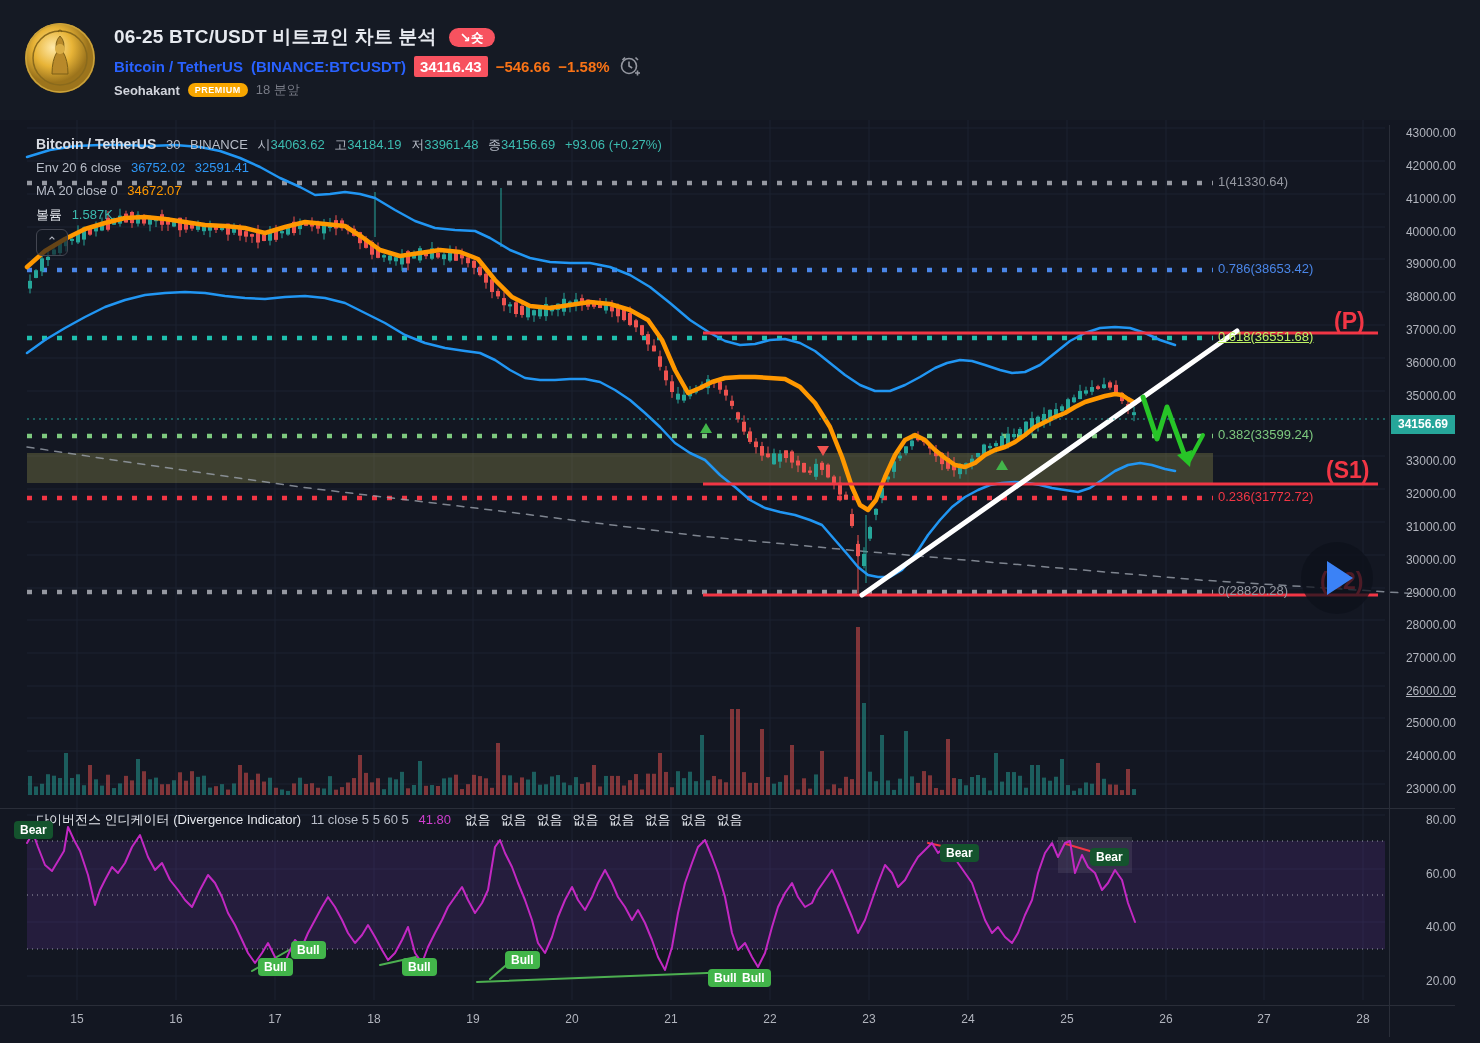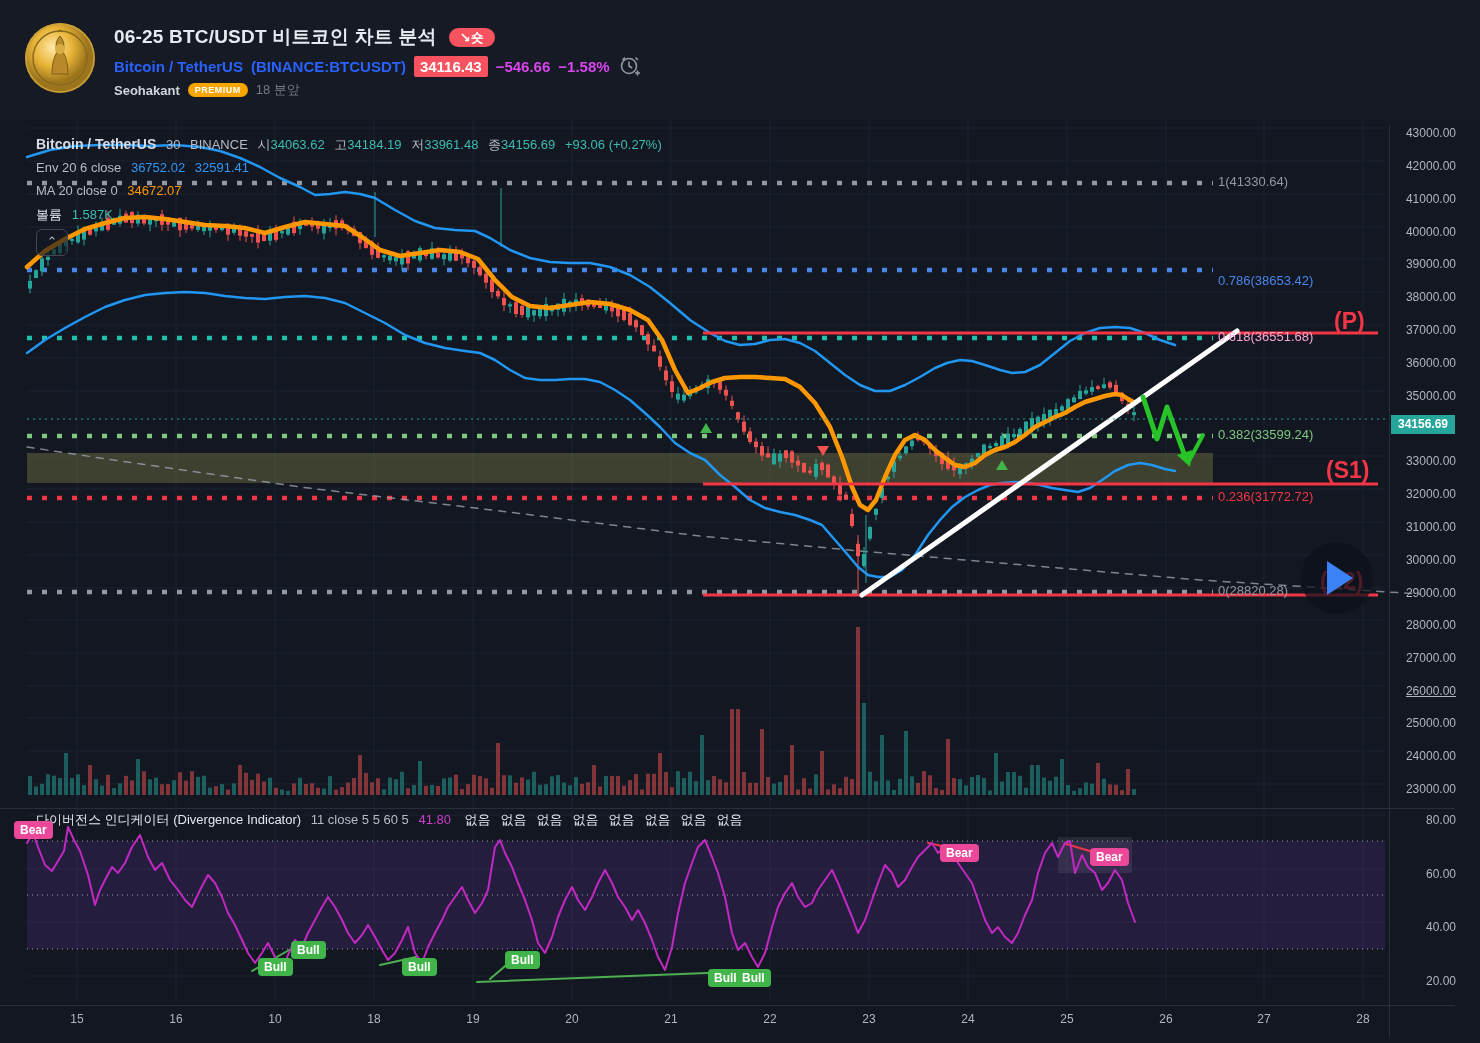--- a/index.html
+++ b/index.html
@@ -8,21 +8,21 @@
   
   #hdr{position:absolute;left:0;top:0;width:1480px;height:120px;background:#151a24;}
   #avatar{position:absolute;left:24px;top:22px;width:72px;height:72px;}
   #title-row{position:absolute;left:114px;top:24px;display:flex;align-items:center;gap:12px;}
   #title{font-size:19px;font-weight:bold;color:#e6e9ef;letter-spacing:.2px;}
   .pill-red{background:#f7525f;color:#fff;font-size:13px;font-weight:bold;border-radius:12px;
             padding:3px 11px;line-height:1;}
   #sym-row{position:absolute;left:114px;top:54px;display:flex;align-items:center;gap:8px;font-size:15px;}
   .lnk{color:#2962ff;font-weight:bold;}
   #price-pill{background:#f7525f;color:#fff;font-weight:bold;padding:2px 6px;border-radius:2px;}
-  .red-txt{color:#d946ef;font-weight:bold;}
+  .red-txt{color:#f97316;font-weight:bold;}
   #author-row{position:absolute;left:114px;top:81px;display:flex;align-items:center;gap:8px;font-size:13px;}
   #author{font-weight:bold;color:#d1d4dc;}
   .pill-prem{background:#f7a600;color:#fff;font-size:9px;font-weight:bold;border-radius:8px;
              padding:2px 7px;letter-spacing:.5px;}
   .muted{color:#787b86;}
   
   #chart{position:absolute;left:0;top:120px;width:1352px;height:923px;}
   #plot{position:absolute;left:0;top:0;}
   .legend{position:absolute;font-size:13px;color:#b7bcc7;white-space:nowrap;z-index:4;}
   .legend b{color:#d9dce3;font-weight:bold;font-size:14px;}
@@ -32,21 +32,21 @@
         border-radius:6px;background:rgba(19,23,34,.65);color:#b2b5be;font-size:13px;line-height:23px;
         text-align:center;z-index:4;}
   .axis-label{position:absolute;font-size:12px;color:#b2b5be;width:62px;text-align:right;z-index:3;}
   .time-label{position:absolute;font-size:12px;color:#b2b5be;transform:translateX(-50%);z-index:3;}
   #last-badge{position:absolute;left:1391px;width:64px;height:19px;background:#26a69a;color:#fff;
         font-size:12px;font-weight:bold;text-align:center;line-height:19px;z-index:4;}
   .fib-label{position:absolute;font-size:13px;z-index:3;white-space:nowrap;}
   .pivot-label{position:absolute;font-size:23px;font-weight:bold;color:#f23645;z-index:5;}
   .sig-label{position:absolute;font-size:12px;font-weight:bold;color:#fff;border-radius:4px;
         padding:1px 6px;z-index:5;line-height:16px;}
-  .sig-bull{background:#42b54a;} .sig-bear{background:#ec4899;}
+  .sig-bull{background:#42b54a;} .sig-bear{background:#14532d;}
   #play-ovl{position:absolute;width:72px;height:72px;border-radius:50%;
         background:rgba(13,17,26,.72);z-index:6;}
   #play-tri{position:absolute;left:26px;top:19px;width:0;height:0;border-left:26px solid #3b82f6;
         border-top:17px solid transparent;border-bottom:17px solid transparent;}
   .sep{position:absolute;background:#2a2e39;z-index:2;}
 </style>
 </head>
 <body>
 
 <div id="app">
@@ -791,35 +791,35 @@
       <div class="axis-label" style="left: 1394px; top: 564px; text-decoration: underline;">26000.00</div>
       <div class="axis-label" style="left: 1394px; top: 596px;">25000.00</div>
       <div class="axis-label" style="left: 1394px; top: 629px;">24000.00</div>
       <div class="axis-label" style="left: 1394px; top: 662px;">23000.00</div>
       <div class="axis-label" style="left: 1394px; top: 693px;">80.00</div>
       <div class="axis-label" style="left: 1394px; top: 747px;">60.00</div>
       <div class="axis-label" style="left: 1394px; top: 800px;">40.00</div>
       <div class="axis-label" style="left: 1394px; top: 854px;">20.00</div>
       <div class="time-label" style="left: 77px; top: 892px;">15</div>
       <div class="time-label" style="left: 176px; top: 892px;">16</div>
-      <div class="time-label" style="left: 275px; top: 892px;">10</div>
+      <div class="time-label" style="left: 275px; top: 892px;">17</div>
       <div class="time-label" style="left: 374px; top: 892px;">18</div>
       <div class="time-label" style="left: 473px; top: 892px;">19</div>
       <div class="time-label" style="left: 572px; top: 892px;">20</div>
       <div class="time-label" style="left: 671px; top: 892px;">21</div>
       <div class="time-label" style="left: 770px; top: 892px;">22</div>
       <div class="time-label" style="left: 869px; top: 892px;">23</div>
       <div class="time-label" style="left: 968px; top: 892px;">24</div>
       <div class="time-label" style="left: 1067px; top: 892px;">25</div>
       <div class="time-label" style="left: 1166px; top: 892px;">26</div>
       <div class="time-label" style="left: 1264px; top: 892px;">27</div>
       <div class="time-label" style="left: 1363px; top: 892px;">28</div>
       <div class="fib-label" style="left: 1218px; top: 54px; color: rgb(149, 152, 161);">1(41330.64)</div>
-      <div class="fib-label" style="left: 1218px; top: 141px; color: rgb(74, 134, 232); margin-top: 12px;">0.786(38653.42)</div>
-      <div class="fib-label" style="left: 1218px; top: 209px; color: #f9a8d4;">0.618(36551.68)</div>
+      <div class="fib-label" style="left: 1218px; top: 141px; color: rgb(74, 134, 232);">0.786(38653.42)</div>
+      <div class="fib-label" style="left: 1218px; top: 209px; color: #bef264; text-decoration: underline;">0.618(36551.68)</div>
       <div class="fib-label" style="left: 1218px; top: 307px; color: rgb(126, 201, 127);">0.382(33599.24)</div>
       <div class="fib-label" style="left: 1218px; top: 369px; color: rgb(242, 54, 69);">0.236(31772.72)</div>
       <div class="fib-label" style="left: 1218px; top: 463px; color: rgb(149, 152, 161);">0(28820.28)</div>
       <div class="pivot-label" style="left: 1334px; top: 188px;">(P)</div>
       <div class="pivot-label" style="left: 1326px; top: 337px;">(S1)</div>
       <div class="pivot-label" style="left: 1320px; top: 448px;">(S2)</div>
       <div class="sig-label sig-bear" style="left: 14px; top: 701px;">Bear</div>
       <div class="sig-label sig-bear" style="left: 940px; top: 724px;">Bear</div>
       <div class="sig-label sig-bear" style="left: 1090px; top: 728px;">Bear</div>
       <div class="sig-label sig-bull" style="left: 258px; top: 838px;">Bull</div>

